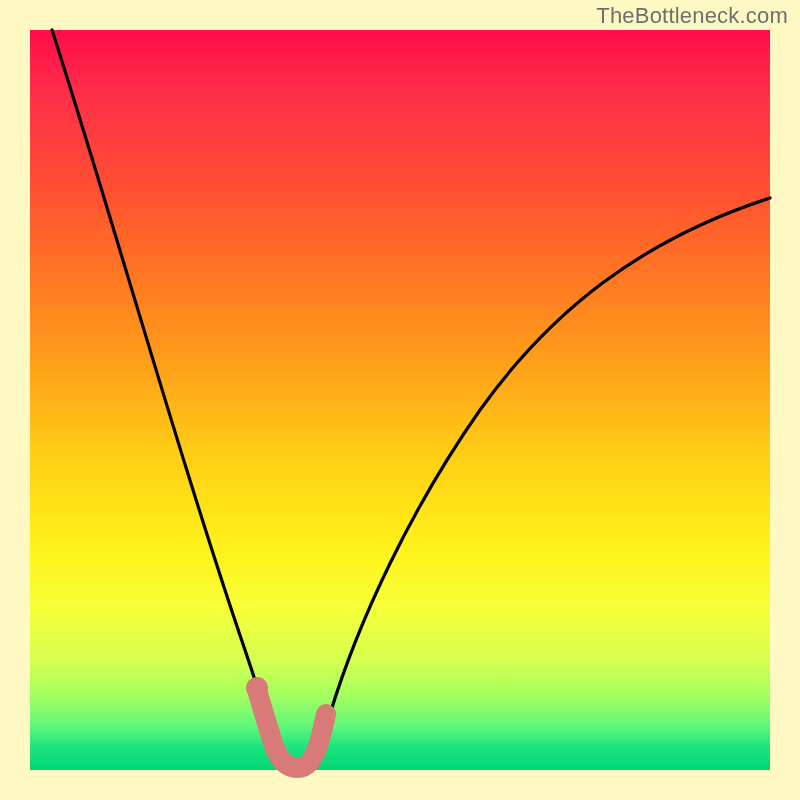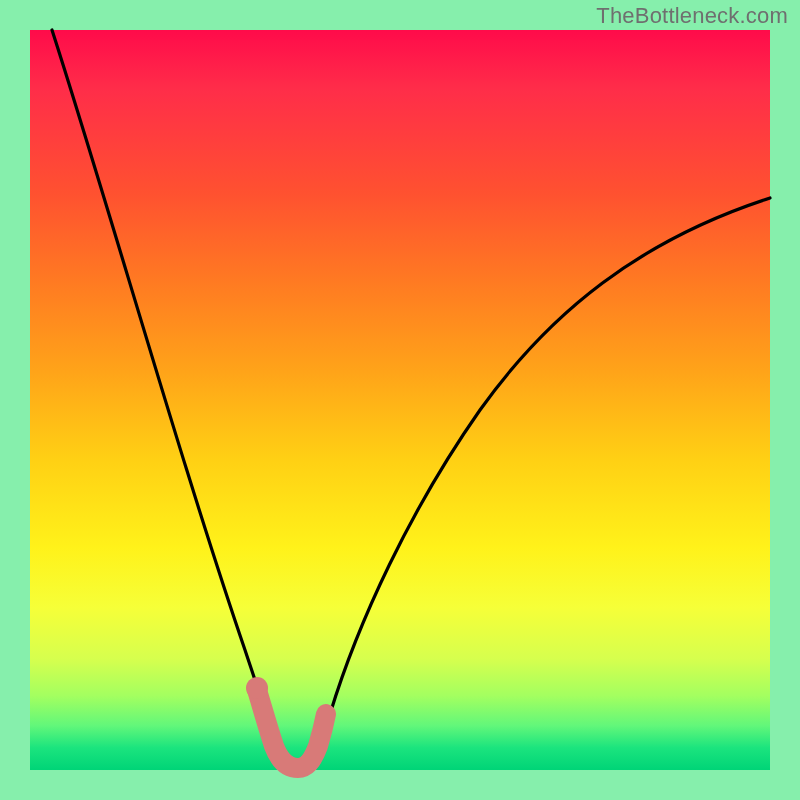--- a/index.html
+++ b/index.html
@@ -10,21 +10,21 @@
     background: #000;
     overflow: hidden;
     font-family: Arial, Helvetica, sans-serif;
   }
   .frame {
     position: absolute;
     left: 0;
     top: 0;
     width: 800px;
     height: 800px;
-    background: #86efac;
+    background: #fef9c3;
   }
   .plot {
     position: absolute;
     left: 30px;
     top: 30px;
     width: 740px;
     height: 740px;
     
     background: linear-gradient(to bottom,
       #ff0b4a 0%,

